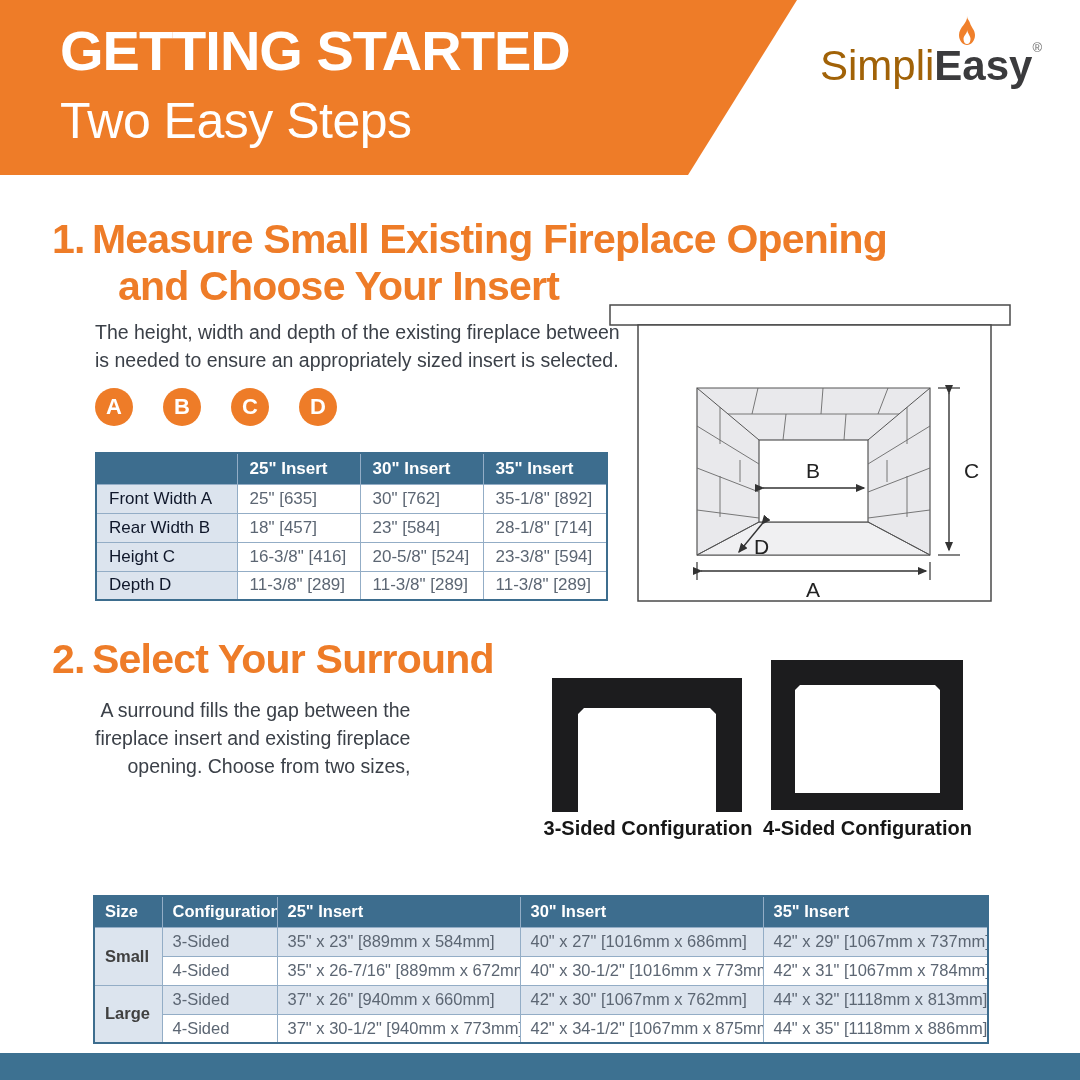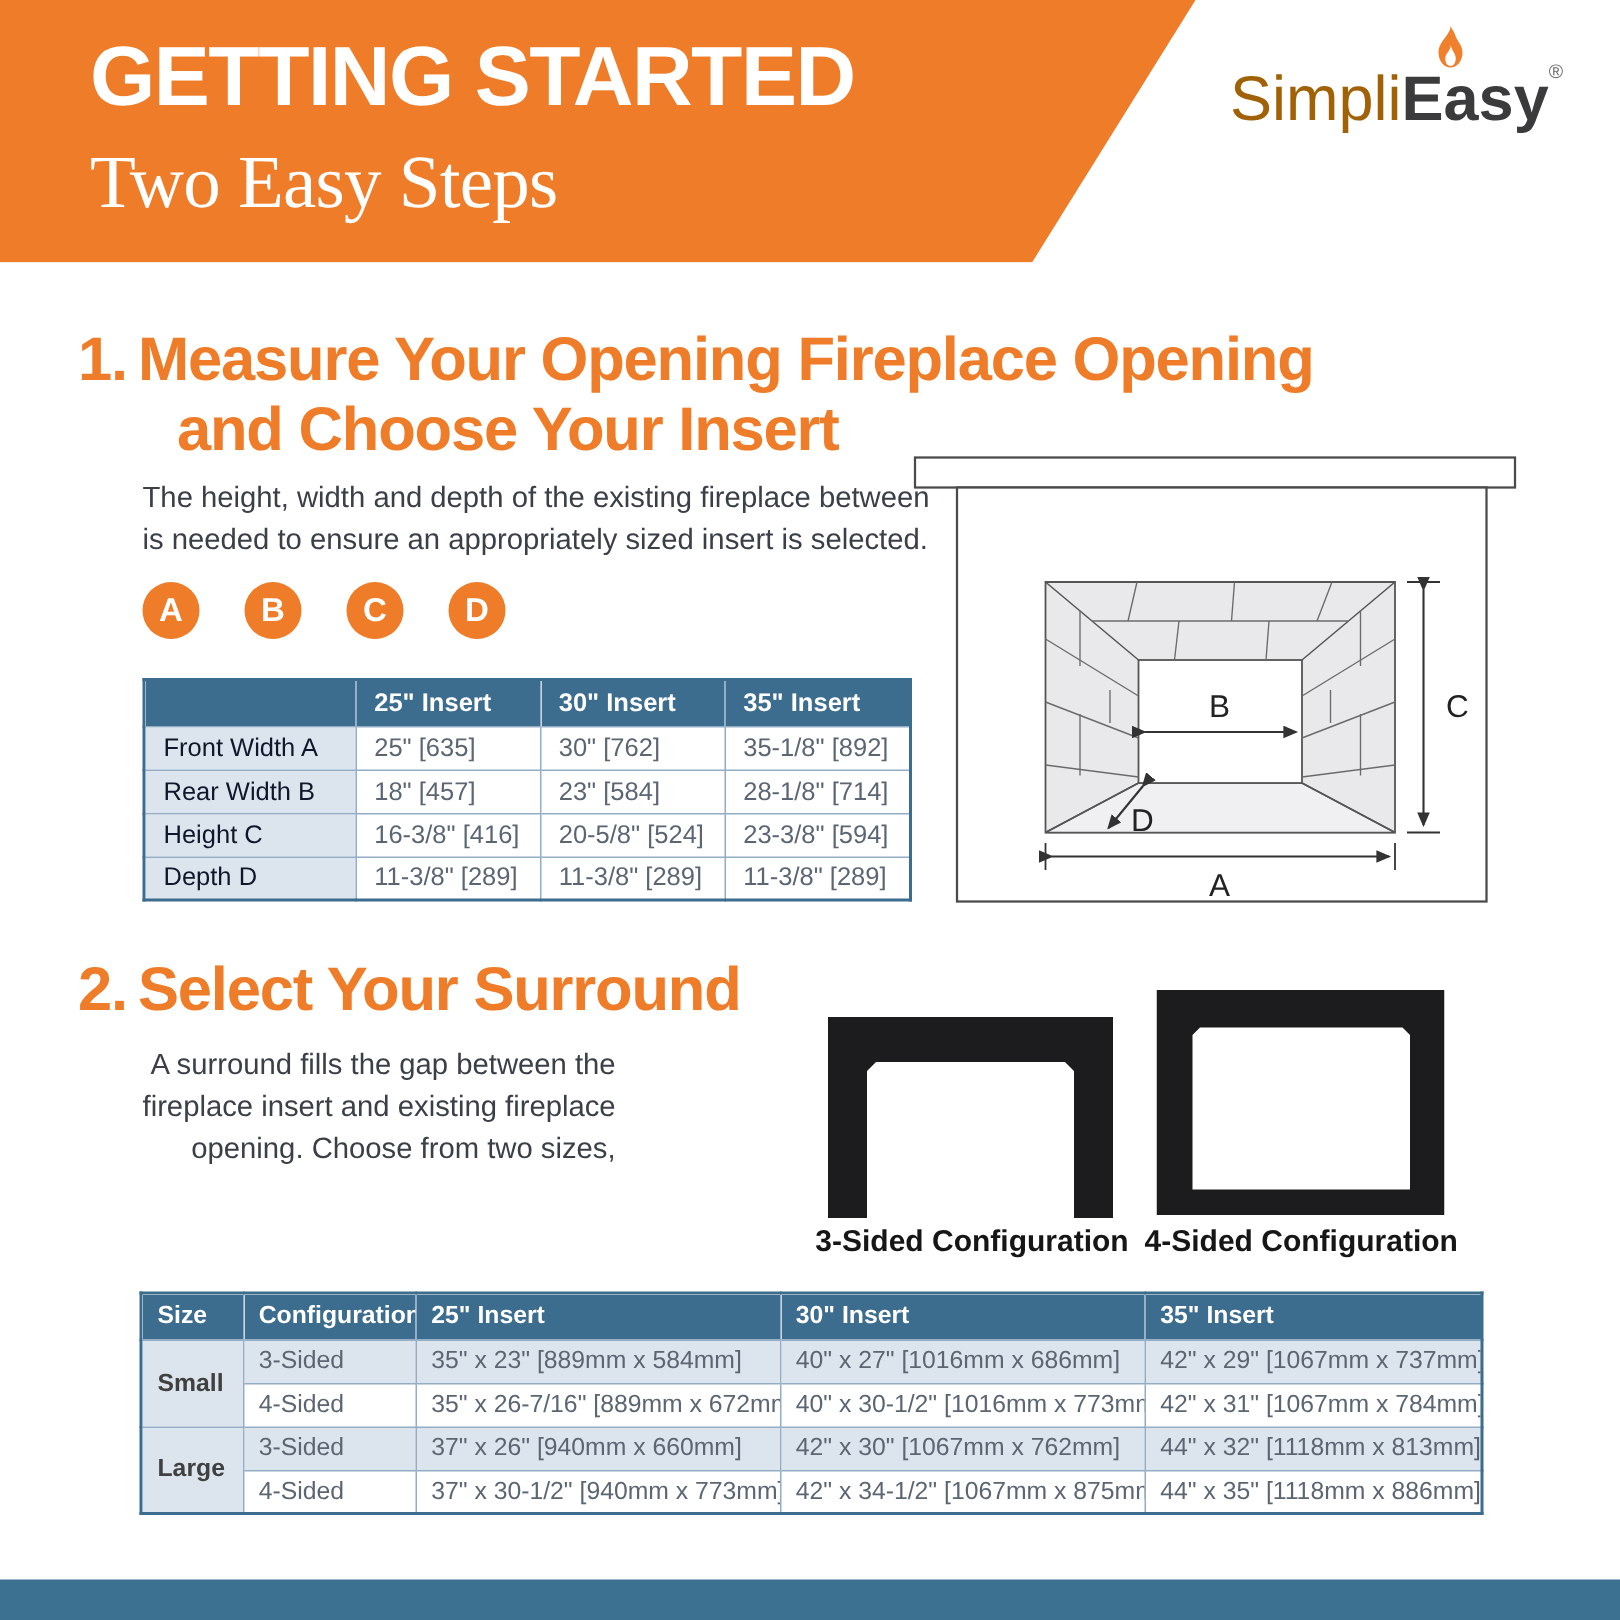--- a/index.html
+++ b/index.html
@@ -14,21 +14,21 @@
     position:absolute; left:0; top:0; width:1080px; height:175px;
     background:#EE7C28;
     clip-path:polygon(0 0, 797px 0, 688px 175px, 0 175px);
   }
   .banner-title {
     position:absolute; left:60px; top:18px;
     font-size:56px; font-weight:700; letter-spacing:-1px; color:#ffffff;
   }
   .banner-subtitle {
     position:absolute; left:60px; top:92px;
-    font-size:50px; font-weight:400; letter-spacing:-0.5px; color:#ffffff;font-family:Liberation Serif, serif;
+    font-size:50px; font-weight:400; letter-spacing:-0.5px; color:#ffffff;
   }
   
   .logo {
     position:absolute; left:820px; top:40px;
     font-size:42px; white-space:nowrap;
   }
   .logo-simpli { color:#a16207; font-weight:400; }
   .logo-fire { color:#3B3B3D; font-weight:700; position:relative; display:inline-block; }
   .logo-flame { position:absolute; left:21px; top:-26px; }
   .logo-reg { font-size:13px; color:#6b6b6b; vertical-align:28px; font-weight:400; }
@@ -54,21 +54,21 @@
   table { border-collapse:collapse; table-layout:fixed; }
   .tbl { position:absolute; border:2px solid #3D6D8E; }
   .tbl th, .tbl td {
     border:1px solid #93ADC6; text-align:left; padding:0 0 0 12px;
     font-size:17px; overflow:hidden; white-space:nowrap;
   }
   .tbl th { background:#3D6D8E; color:#ffffff; font-weight:700; height:31px; }
   .tbl td { height:29px; color:#5C6673; background:#ffffff; }
   .tbl td.rowhead { background:#DCE4EE; color:#0f172a; }
   .tbl1 { left:95px; top:452px; width:511px; }
-  .tbl2 { left:93px; top:861px; width:894px; }
+  .tbl2 { left:93px; top:895px; width:894px; }
   .tbl2 th, .tbl2 td { font-size:16.5px; padding-left:10px; }
   .tbl2 td.size-cell { background:#DCE4EE; color:#404040; font-weight:700;margin-left:11px; }
   .tbl2 tr.shaded td { background:#DCE4EE; }
   .tbl2 tr.shaded td.size-cell, .tbl2 tr td.size-cell { background:#DCE4EE; }
   
   .diagram { position:absolute; left:608px; top:292px; }
   .surround3 { position:absolute; left:552px; top:678px; }
   .surround4 { position:absolute; left:771px; top:660px; }
   .surround-label {
     position:absolute; top:817px; font-size:20px; font-weight:700; color:#161616;
@@ -95,21 +95,21 @@
   <div class="logo">
     <span class="logo-simpli">Simpli</span><span class="logo-fire"><svg class="logo-flame" width="24" height="30" viewBox="0 0 24 30">
           <path d="M12,0 C13,7 4,11 4,19 C4,25 8,29 12,29 C16,29 20,25 20,19 C20,14 16,11 15,7 C14,4 12,3 12,0 Z" fill="#F0802B"></path>
           <path d="M12,14 C12.5,18 8.5,19 8.5,23 C8.5,26 10,28 12,28 C14,28 15.5,26 15.5,23 C15.5,20 13,18 12,14 Z" fill="#ffffff"></path>
         </svg><span>Easy</span></span><span class="logo-reg">®</span>
   </div>
 
   <div class="step-heading" style="left:52px; top:216px;">
     <div class="step-num">1.</div>
     <div class="step-lines">
-      <div class="l1">Measure Your Opening Fireplace Opening</div>
+      <div class="l1">Measure Small Existing Fireplace Opening</div>
       <div class="l2">and Choose Your Insert</div>
     </div>
   </div>
 
   <div class="body-text" style="left:95px; top:318px;">
     <div>The height, width and depth of the existing fireplace between</div>
     <div>is needed to ensure an appropriately sized insert is selected.</div>
   </div>
 
   <div class="markers">

